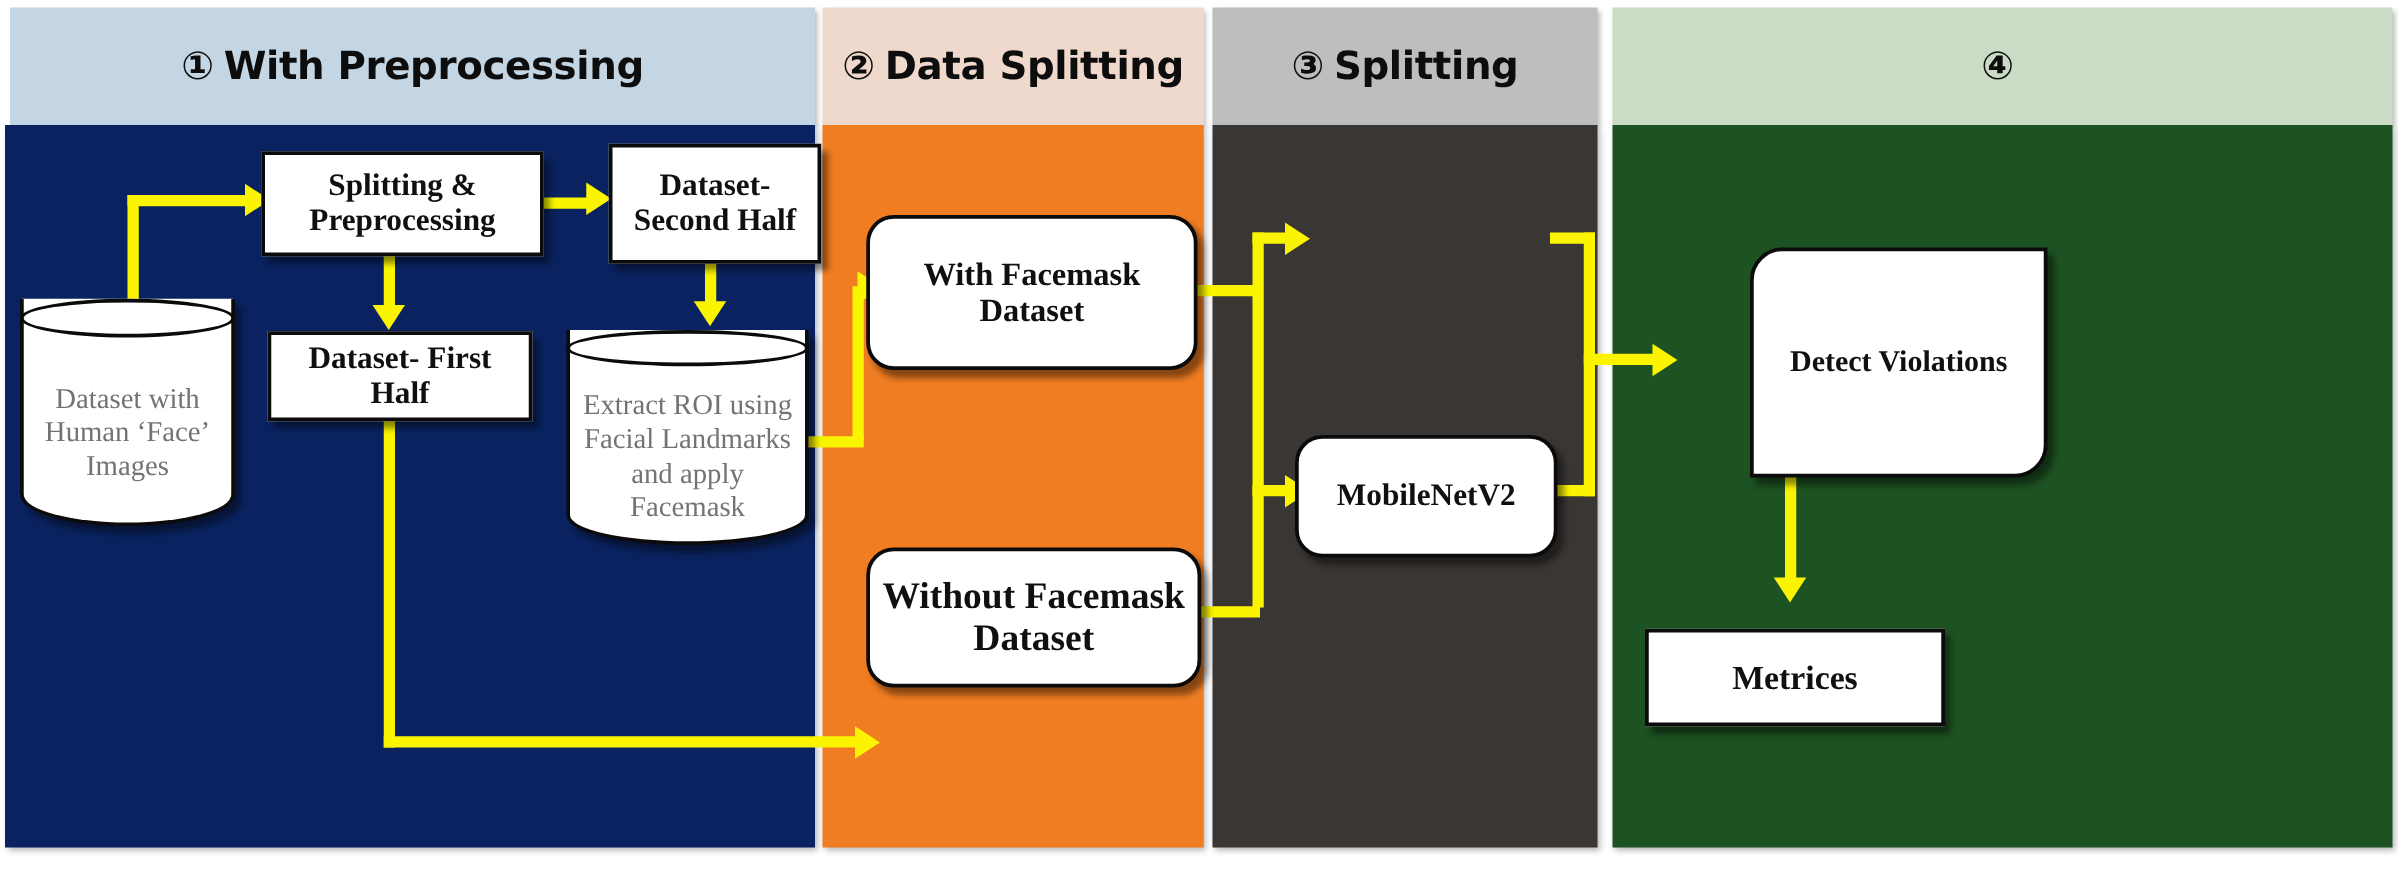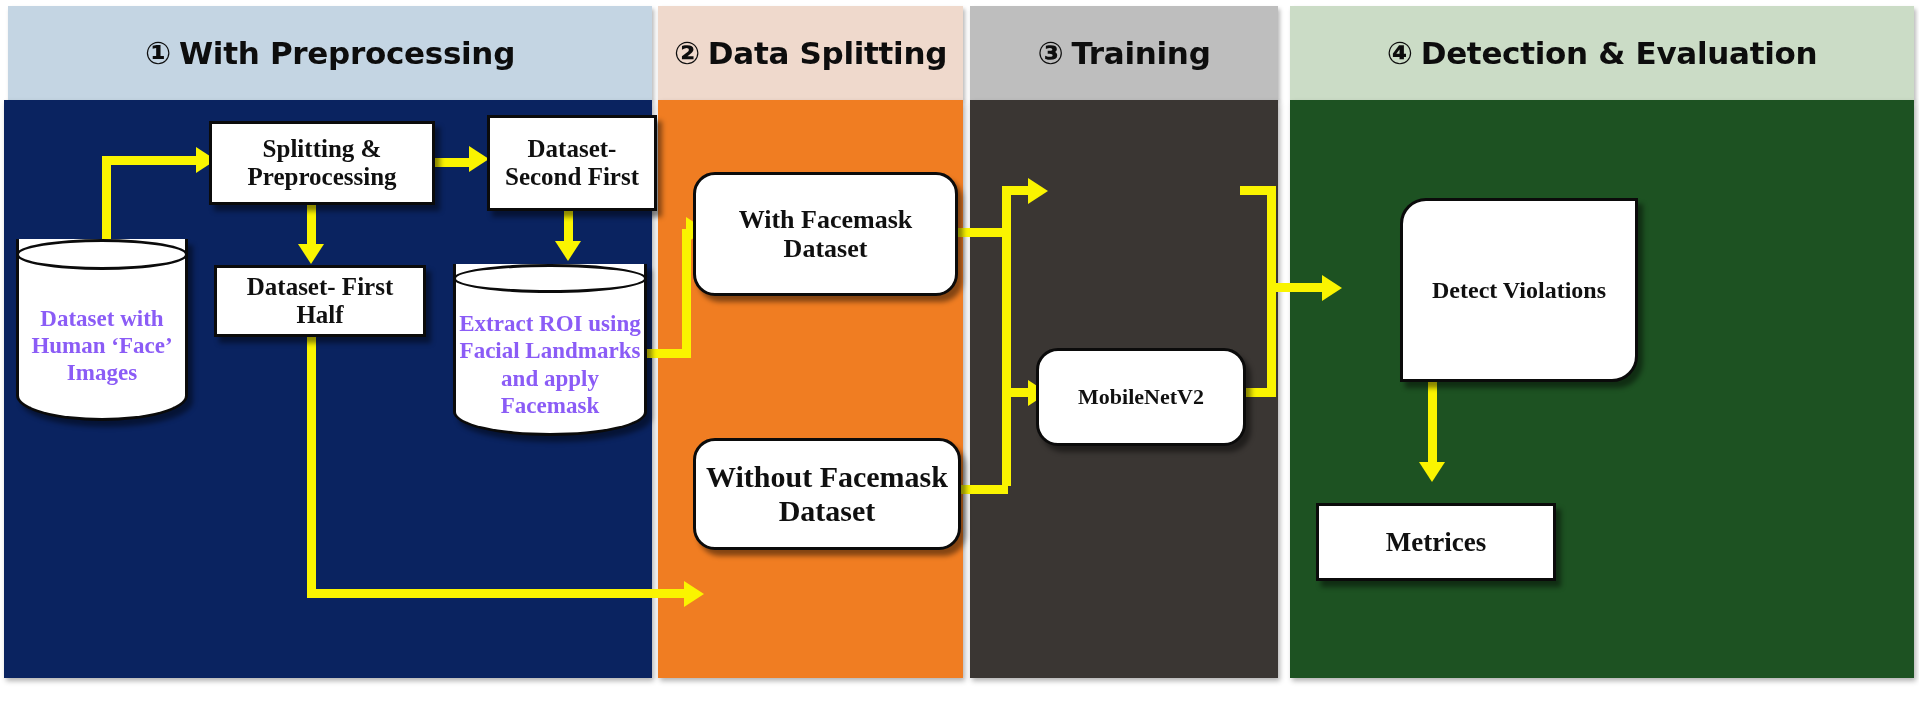--- a/index.html
+++ b/index.html
@@ -22,21 +22,21 @@
   
   .cyl{position:absolute;z-index:6;}
   .cyl .body{position:absolute;left:0;right:0;top:0;bottom:0;background:#fff;
     border-left:3px solid #0b0b0b;border-right:3px solid #0b0b0b;
     border-bottom-left-radius:50% 14%;border-bottom-right-radius:50% 14%;
     border-bottom:3px solid #0b0b0b;box-shadow:5px 6px 5px rgba(0,0,0,.45);}
   .cyl .top{position:absolute;left:0;right:0;top:0;height:17%;background:#fff;
     border:3px solid #0b0b0b;border-radius:50%;box-sizing:border-box;}
   .cyl .label{position:absolute;left:0;right:0;top:17%;bottom:0;display:flex;
     align-items:center;justify-content:center;text-align:center;
-    font-family:"Liberation Serif",serif;font-weight:bold;color:#8b5cf6;line-height:1.18;
+    font-family:"Liberation Serif",serif;font-weight:normal;color:#737373;line-height:1.18;
     padding:0 6px;box-sizing:border-box;}
 
   
   .seg{position:absolute;background:#FAF400;z-index:5;}
   .seg.h{height:9px;}
   .seg.v{width:9px;}
   .ahead{position:absolute;width:0;height:0;z-index:5;}
   .ahead.right{border-top:13px solid transparent;border-bottom:13px solid transparent;border-left:20px solid #FAF400;}
   .ahead.down{border-left:13px solid transparent;border-right:13px solid transparent;border-top:20px solid #FAF400;}
 
@@ -72,21 +72,21 @@
   <div class="ahead right" style="left:684px;top:581px;"></div>
 
   <div class="cyl" style="left:16px;top:239px;width:172px;height:182px;">
     <div class="body"></div>
     <div class="top"></div>
     <div class="label" style="font-size:23px;">Dataset with Human ‘Face’ Images</div>
   </div>
 
   <div class="node sharp" style="left:209px;top:121px;width:208px;height:78px;font-size:25px;padding:0 6px;">Splitting &amp; Preprocessing</div>
 
-  <div class="node sharp" style="left:487px;top:115px;width:152px;height:90px;font-size:25px;padding:0 6px;">Dataset- Second First</div>
+  <div class="node sharp" style="left:487px;top:115px;width:152px;height:90px;font-size:25px;padding:0 6px;">Dataset- Second Half</div>
 
   <div class="node sharp" style="left:214px;top:265px;width:194px;height:66px;font-size:25px;padding:0 6px;">Dataset- First Half</div>
 
   <div class="cyl" style="left:453px;top:264px;width:194px;height:172px;">
     <div class="body"></div>
     <div class="top"></div>
     <div class="label" style="font-size:23px;">Extract ROI using Facial Landmarks and apply Facemask</div>
   </div>
 
   <div class="col-header" style="left:658px;top:6px;width:305px;height:94px;background:#efd9cc;font-size:31px;">
@@ -98,21 +98,21 @@
   <div class="seg h" style="left:645px;top:349px;width:46px;"></div>
   <div class="seg v" style="left:682px;top:229px;height:124px;"></div>
   <div class="ahead right" style="left:686px;top:217px;"></div>
 
   <div class="node round" style="left:693px;top:172px;width:239px;height:118px;font-size:26px;padding:0 10px;">With Facemask Dataset</div>
 
   <div class="node round" style="left:693px;top:438px;width:242px;height:106px;font-size:30px;padding:0 10px;">Without Facemask Dataset</div>
 
   <div class="col-header" style="left:970px;top:6px;width:308px;height:94px;background:#bebebe;font-size:31px;">
     <span style="font-size:31px;margin-right:8px;">③</span>
-    <span>Training</span>
+    <span>Splitting</span>
   </div>
   <div class="col-body" style="left:970px;top:100px;width:308px;height:578px;background:#3a3633;"></div>
 
   <div class="seg h" style="left:930px;top:228px;width:78px;"></div>
 
   <div class="seg h" style="left:933px;top:485px;width:75px;"></div>
 
   <div class="seg v" style="left:1002px;top:186px;height:300px;"></div>
 
   <div class="seg h" style="left:1002px;top:186px;width:32px;"></div>
@@ -121,25 +121,24 @@
   <div class="seg h" style="left:1002px;top:388px;width:32px;"></div>
   <div class="ahead right" style="left:1028px;top:380px;"></div>
 
   <div class="seg h" style="left:1240px;top:186px;width:36px;"></div>
   <div class="seg h" style="left:1238px;top:388px;width:38px;"></div>
   <div class="seg v" style="left:1267px;top:186px;height:211px;"></div>
   <div class="seg h" style="left:1267px;top:283px;width:61px;"></div>
   <div class="ahead right" style="left:1322px;top:275px;"></div>
 
 
-  <div class="node round" style="left:1036px;top:348px;width:204px;height:92px;font-size:22px;">MobileNetV2</div>
+  <div class="node round" style="left:1036px;top:348px;width:204px;height:92px;font-size:25px;">MobileNetV2</div>
 
   <div class="col-header" style="left:1290px;top:6px;width:624px;height:94px;background:#cbdcc6;font-size:31px;padding:0 10px;box-sizing:border-box;">
     <span style="font-size:31px;margin-right:8px;">④</span>
-    <span>Detection &amp; Evaluation</span>
   </div>
   <div class="col-body" style="left:1290px;top:100px;width:624px;height:578px;background:#1d5222;"></div>
 
 
   <div class="node round-tl-br" style="left:1400px;top:198px;width:212px;height:178px;font-size:24px;padding:0 10px;">Detect Violations</div>
 
   <div class="seg v" style="left:1428px;top:376px;height:92px;"></div>
   <div class="ahead down" style="left:1419px;top:462px;"></div>
 
   <div class="node sharp" style="left:1316px;top:483px;width:234px;height:72px;font-size:27px;margin-top:20px;">Metrices</div>

